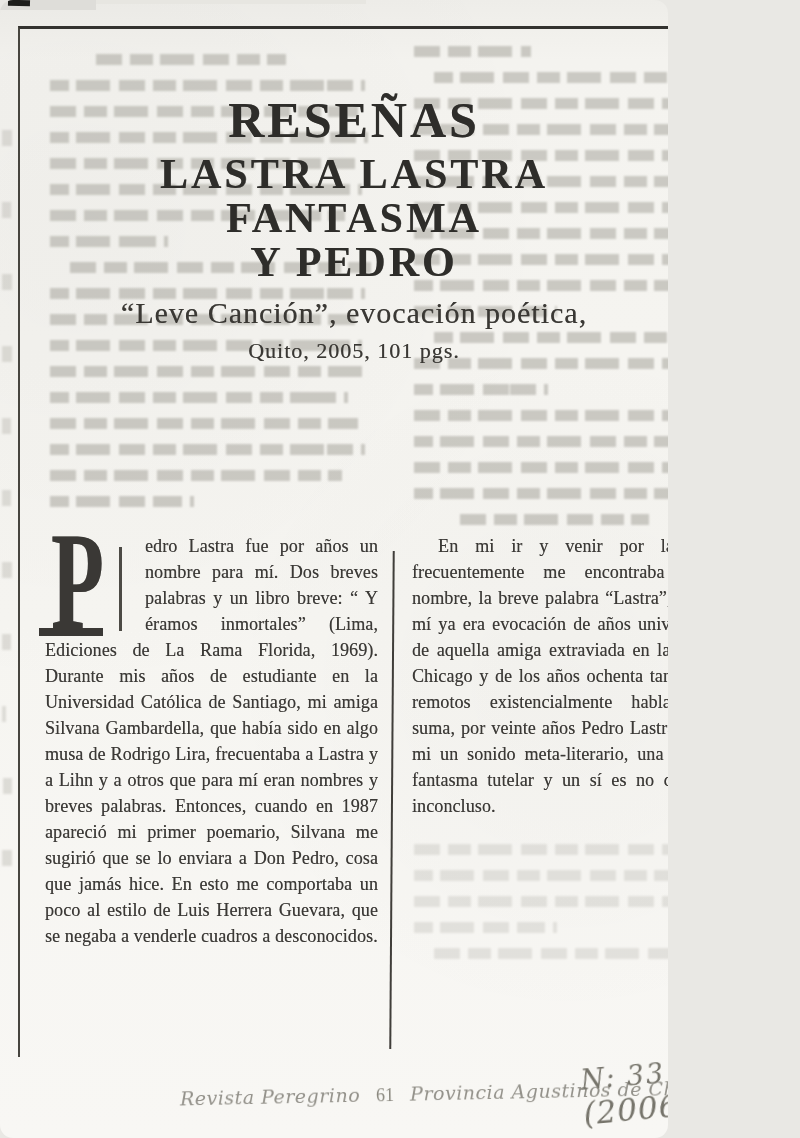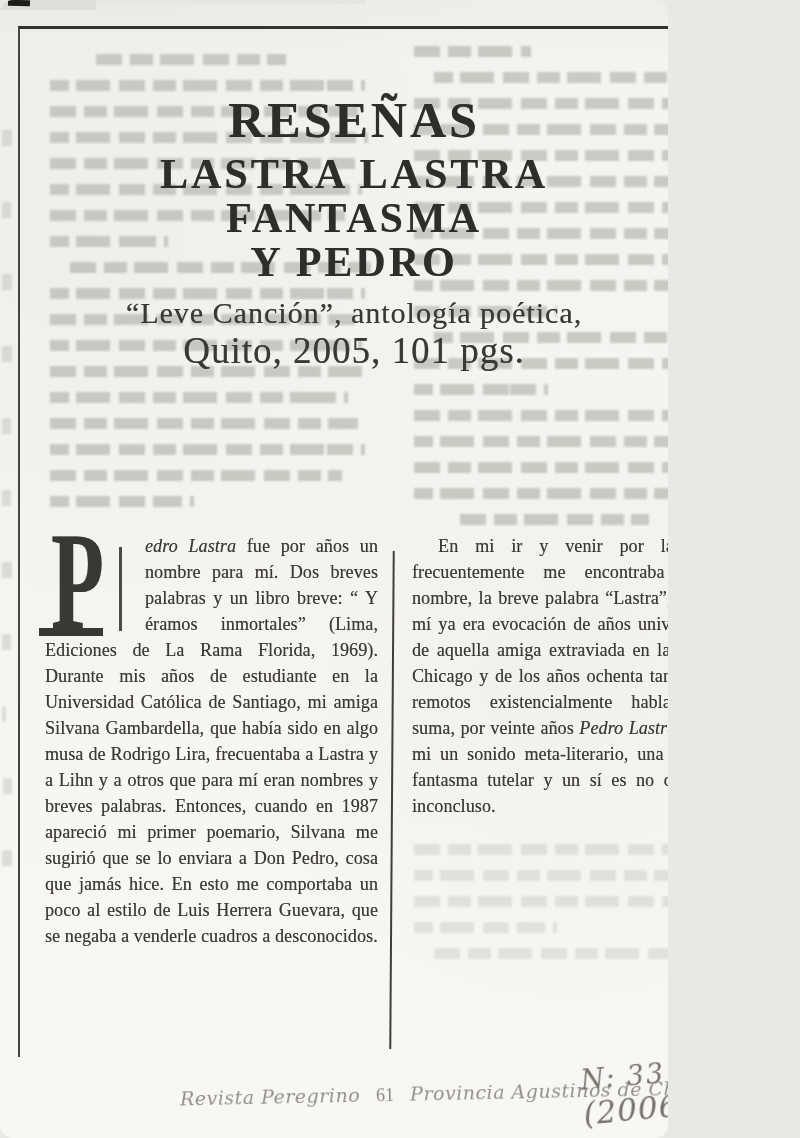--- a/index.html
+++ b/index.html
@@ -29,36 +29,36 @@
   .edge-right .bl{height:6px;margin-bottom:22px;}
   .edge-left{left:2px;top:130px;width:10px;opacity:.32;}
   .edge-left .bl{height:16px;margin-bottom:56px;}
   
   .titleblock{position:absolute;left:40px;right:0;top:94px;text-align:center;z-index:2;
     color:#2e2d2a;text-shadow:.3px .3px .5px rgba(46,45,42,.55);}
   .t1{font-size:50px;line-height:52px;font-weight:bold;letter-spacing:3px;}
   .t2a{font-size:42px;line-height:44px;font-weight:bold;letter-spacing:3px;margin-top:6px;}
   .t2b{font-size:42px;line-height:44px;font-weight:bold;letter-spacing:3px;}
   .b1{font-size:30px;line-height:38px;margin-top:10px;letter-spacing:1px;color:#3a3834;}
-  .b2{font-size:37px;line-height:38px;letter-spacing:1px;color:#3a3834;}
+  .b2{font-size:22px;line-height:38px;letter-spacing:1px;color:#3a3834;}
   
   .bodycopy{position:absolute;left:45px;top:533px;width:697px;display:flex;z-index:2;
     font-size:18px;line-height:26px;text-align:justify;letter-spacing:.1px;
     text-shadow:.2px .2px .4px rgba(59,57,54,.6);}
   .col-left{width:333px;}
   .col-right{width:330px;margin-left:34px;}
   .col-right p{margin:0 0 10px 0;text-indent:1.45em;}
   .divider{position:absolute;left:391px;top:551px;width:2px;height:498px;background:#403e3a;transform:rotate(.4deg);z-index:2;}
   
   .dc-box{float:left;width:100px;height:102px;position:relative;}
   .dc-letter{position:absolute;left:6px;top:0;font-size:140px;line-height:96px;font-weight:bold;
     color:#3a3835;transform:scaleX(.62);transform-origin:0 0;}
   .dc-rule{position:absolute;left:74px;top:14px;width:3px;height:84px;background:#4c4a45;}
   .dc-foot{position:absolute;left:-6px;top:95px;width:64px;height:8px;background:#3a3835;}
-  .ital{font-style:italic;}
+  .ital{}
   
   .footer{position:absolute;left:180px;top:1082px;transform:rotate(-1.2deg);white-space:nowrap;z-index:2;
     color:#93918a;filter:blur(.3px);}
   .journal,.publisher{font-style:italic;font-family:"DejaVu Serif",serif;font-size:19px;letter-spacing:.5px;}
   .pageno{display:inline-block;font-size:18px;margin:0 14px 0 16px;color:#8a887f;}
   .publisher{margin-left:2px;}
   .handwritten{position:absolute;left:582px;top:1060px;transform:rotate(-5deg);z-index:2;
     color:#76746b;font-family:"DejaVu Serif",serif;font-style:italic;font-size:27px;letter-spacing:2px;filter:blur(.3px);}
   .hw-year{font-size:31px;letter-spacing:1px;}
 </style>
@@ -166,21 +166,21 @@
       <div class="bl" style="width: 90%; margin-left: 6%; background-position: -38px 0px;"></div>
       <div class="bl" style="width: 95%; margin-left: 0%;"></div>
     </div>
 
   <div class="frame"></div>
 
   <div class="titleblock">
     <div class="t1">RESEÑAS</div>
     <div class="t2a">LASTRA LASTRA FANTASMA</div>
     <div class="t2b">Y PEDRO</div>
-    <div class="b1">“Leve Canción”, antología poética,</div>
+    <div class="b1">“Leve Canción”, evocación poética,</div>
     <div class="b2">Quito, 2005, 101 pgs.</div>
   </div>
 
   <div class="divider"></div>
 
   <div class="bodycopy">
     <div class="col-left">
       <span class="dc-box">
         <span class="dc-letter">P</span>
         <span class="dc-rule"></span>

